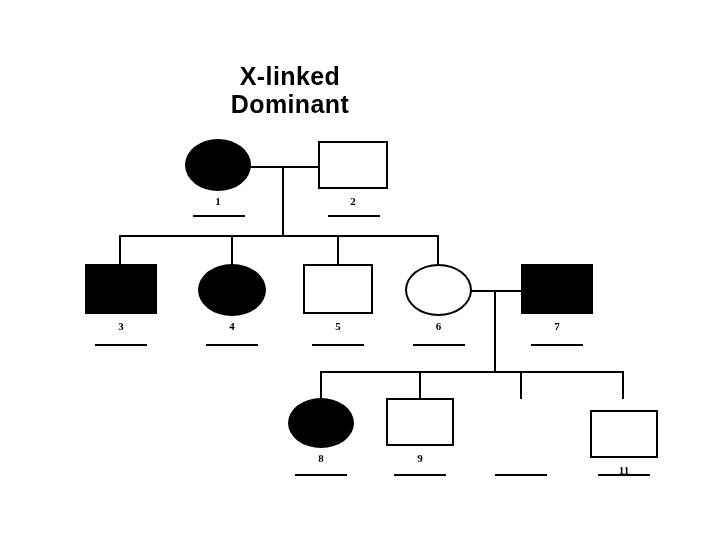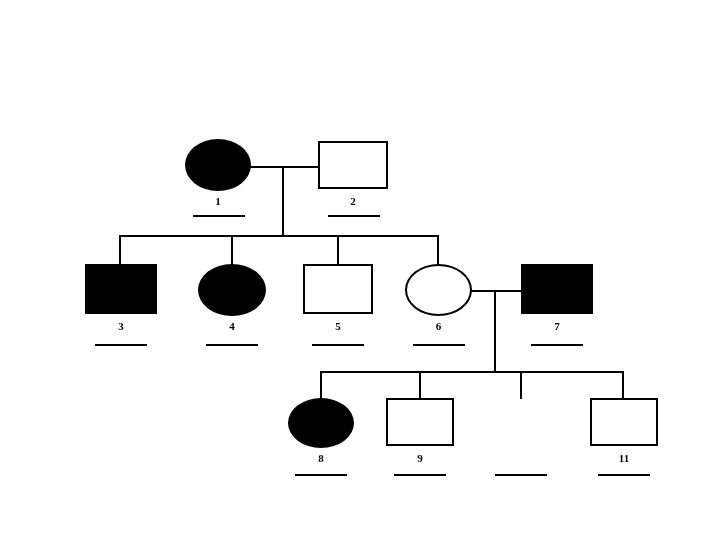--- a/index.html
+++ b/index.html
@@ -80,20 +80,22 @@
   }
   .line.v {
     width: 2px;
   }
 </style>
 </head>
 <body>
 
 <div id="pedigree-page">
 
+  <div id="chart-title">X-linked
+Dominant</div>
 
   <div class="line h" style="left:249px; top:166px; width:70px;"></div>
 
   <div class="line v" style="left:282px; top:166px; height:70px;"></div>
 
   <div class="line h" style="left:119px; top:235px; width:320px;"></div>
 
   <div class="line v" style="left:119px; top:235px; height:30px;"></div>
   <div class="line v" style="left:231px; top:235px; height:30px;"></div>
   <div class="line v" style="left:337px; top:235px; height:30px;"></div>
@@ -159,19 +161,19 @@
   <div class="answer-blank" style="left:295px; top:474px; width:52px;"></div>
 
   <div class="person" style="left:386px; top:398px; width:68px; height:48px;">
     <div class="shape square unaffected" style="width:68px; height:48px;"></div>
     <div class="person-number" style="top:55px;">9</div>
   </div>
   <div class="answer-blank" style="left:394px; top:474px; width:52px;"></div>
 
   <div class="answer-blank" style="left:495px; top:474px; width:52px;"></div>
 
-  <div class="person" style="left:590px; top:398px; width:68px; height:36px;">
+  <div class="person" style="left:590px; top:410px; width:68px; height:36px;">
     <div class="shape square unaffected" style="width:68px; height:48px;"></div>
     <div class="person-number" style="top:55px;">11</div>
   </div>
   <div class="answer-blank" style="left:598px; top:474px; width:52px;"></div>
 
 </div>
 
 </body></html>

